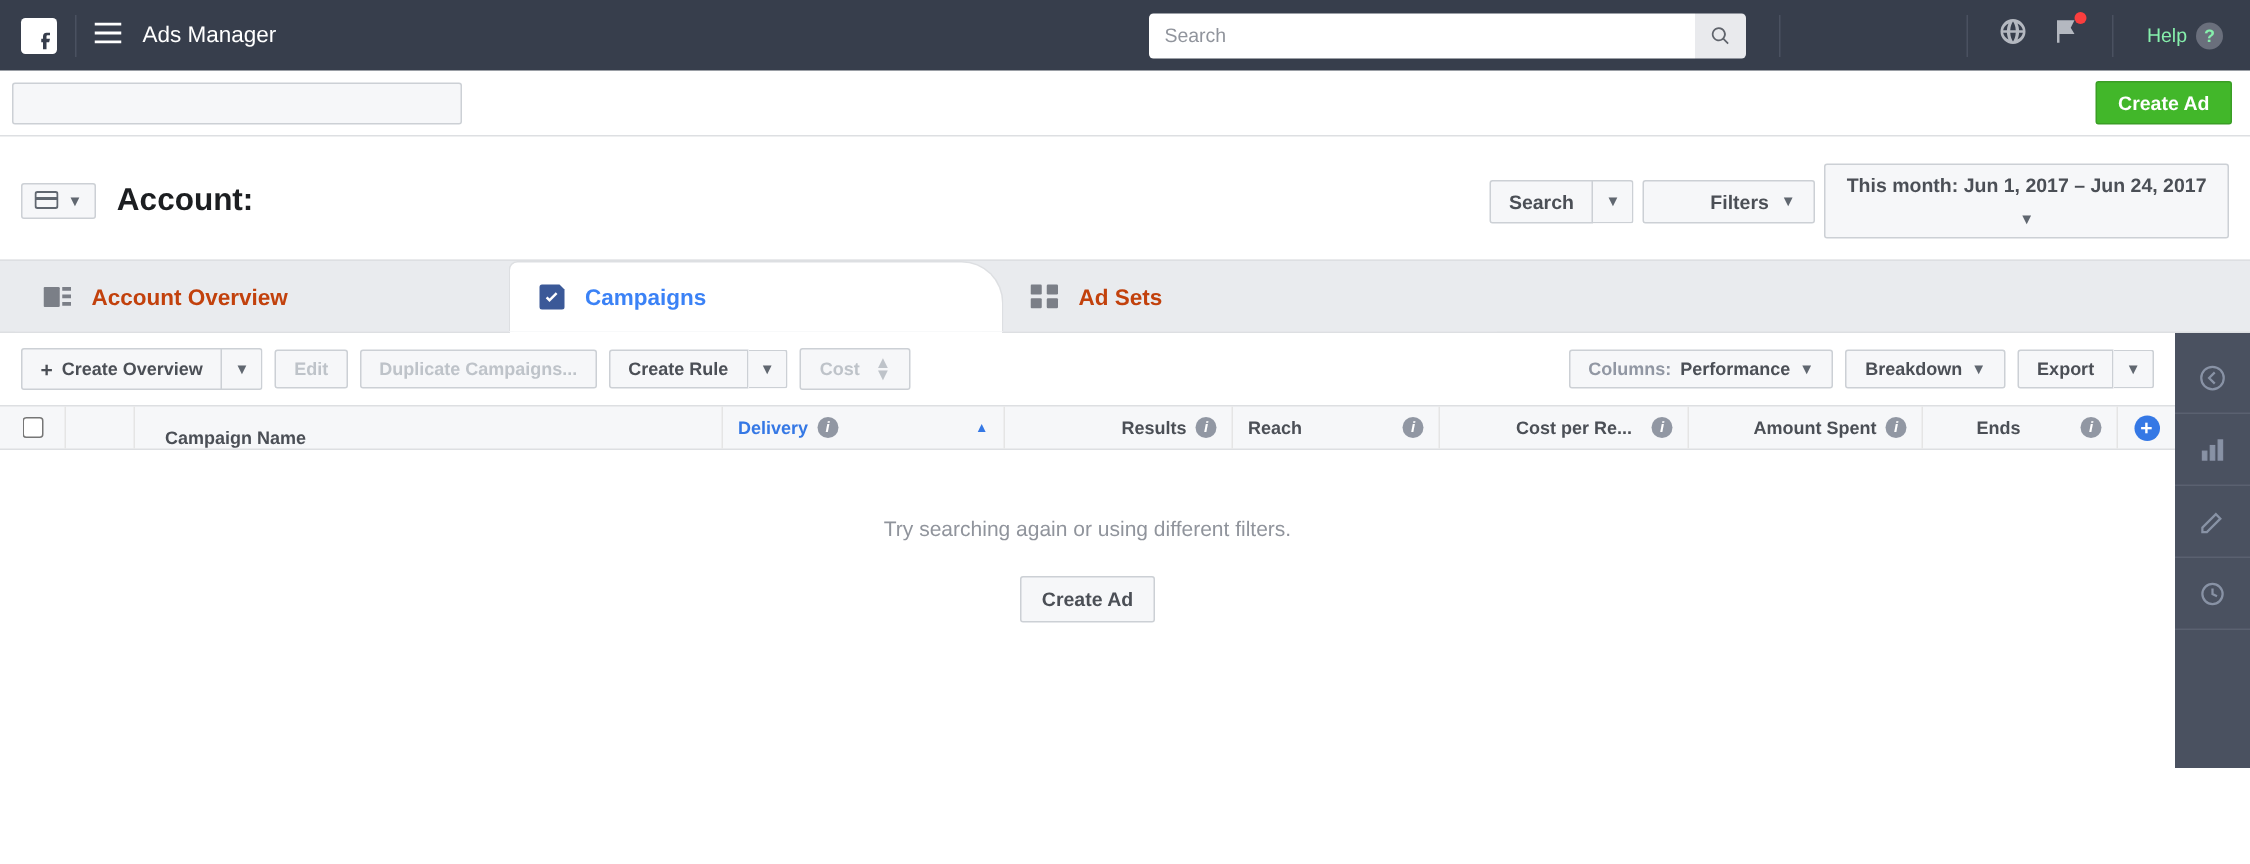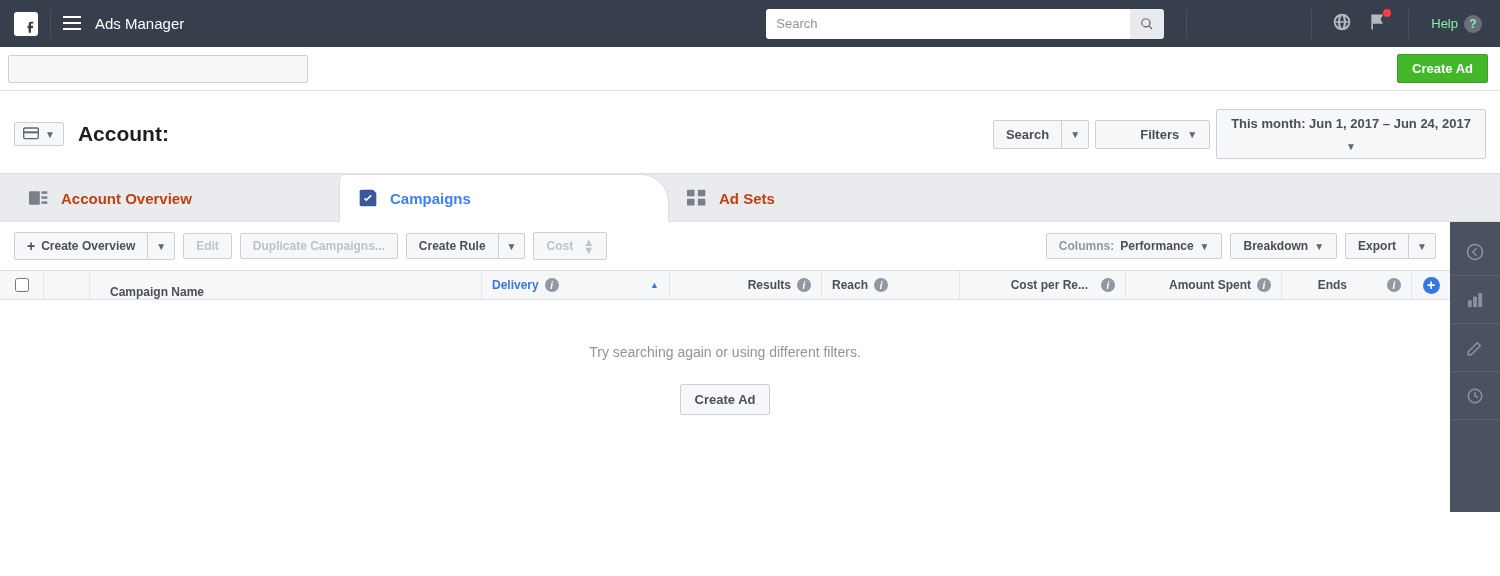--- a/index.html
+++ b/index.html
@@ -285,21 +285,21 @@
       font-size: 12px;
       font-weight: bold;
       color: #4b4f56;
     }
     .th { padding: 0 10px; display: flex; align-items: center; gap: 6px; border-right: 1px solid #e5e5e5; height: 100%; }
     .th-checkbox { width: 44px; justify-content: center; }
     .th-blank { width: 46px; }
     .th-name { flex: 1; padding-left: 20px; align-items: flex-end; }
     .th-delivery { width: 188px; color: #3578e5; justify-content: space-between; }
     .th-results { width: 152px; justify-content: flex-end; }
-    .th-reach { width: 138px; justify-content: flex-start; }
+    .th-reach { width: 138px; justify-content: space-between; }
     .th-cost { width: 166px; justify-content: flex-end; gap: 13px; }
     .th-amount { width: 156px; justify-content: flex-end; }
     .th-ends { width: 130px; justify-content: flex-end; gap: 40px; }
     .th-plus { width: 38px; justify-content: center; border-right: none; }
     .info-ico {
       width: 14px; height: 14px; background: #9197a3; border-radius: 50%;
       color: #fff; font-size: 10px; font-weight: bold; display: flex;
       align-items: center; justify-content: center; font-style: italic;
     }
     .plus-circle {

